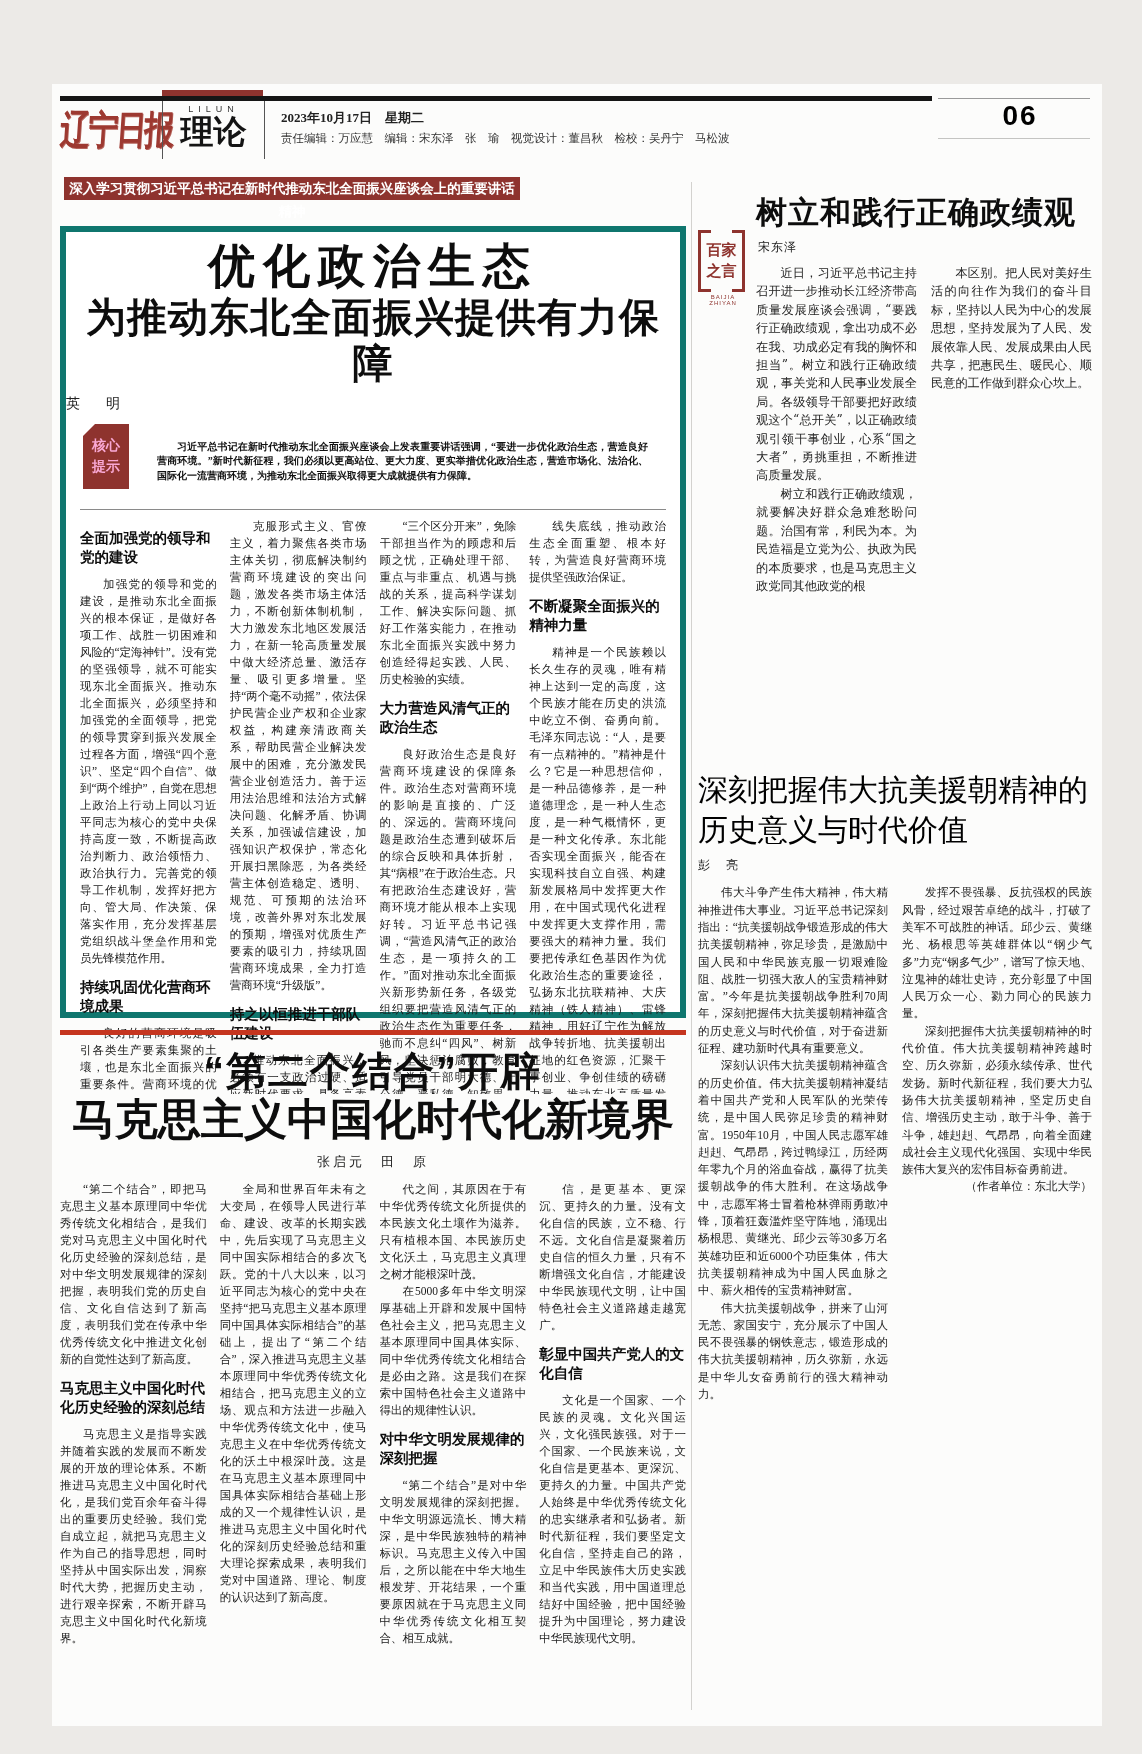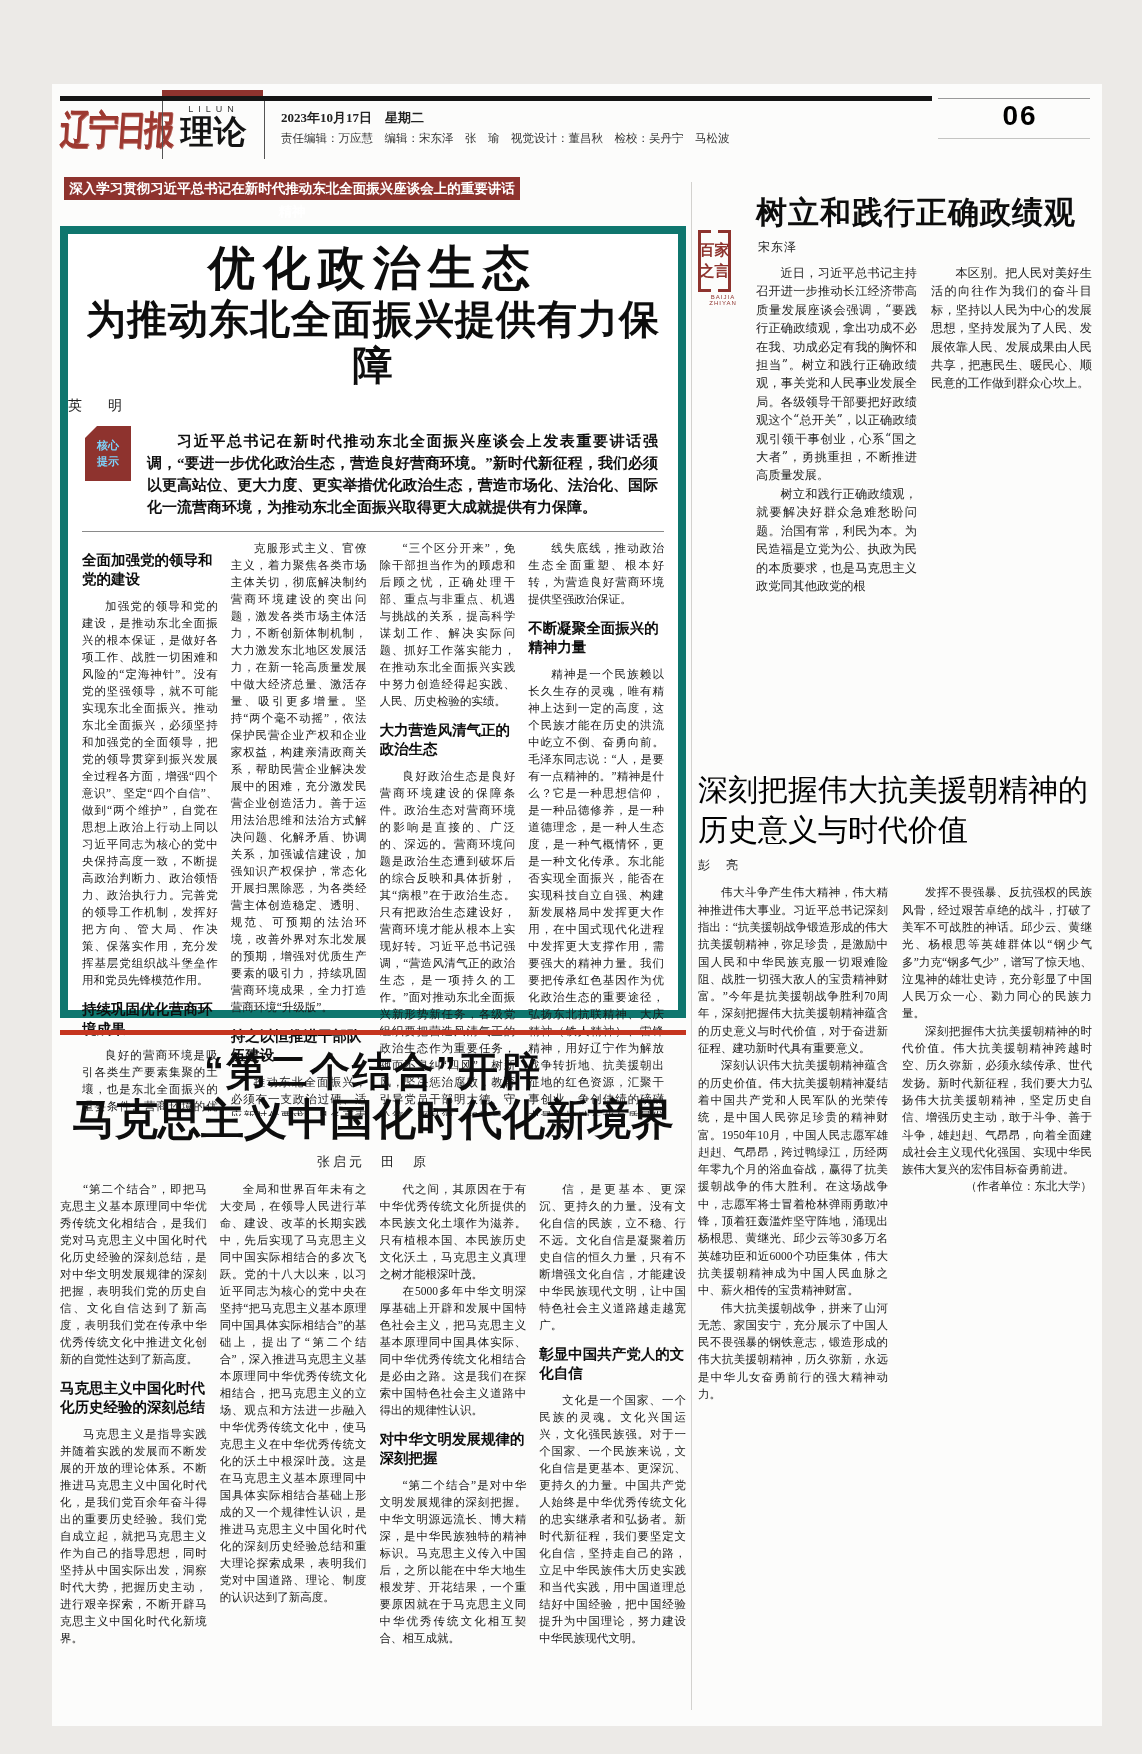--- a/index.html
+++ b/index.html
@@ -24,32 +24,32 @@
   .section-block{position:absolute;left:162px;top:101px;width:101px;height:58px;
                  border-left:1px solid #555;border-right:1px solid #555;text-align:center;}
   .section-pinyin{font-family:"Liberation Sans",sans-serif;font-size:9px;letter-spacing:5px;color:#333;margin-top:3px;}
   .section-name{font-family:"Liberation Sans",sans-serif;font-size:33px;font-weight:bold;color:#141414;line-height:1.1;}
   .date-line{position:absolute;left:281px;top:109px;font-size:13px;font-weight:bold;color:#222;}
   .credits-line{position:absolute;left:281px;top:131px;font-size:11.5px;color:#333;}
 
   
   .banner{position:absolute;left:64px;top:177px;width:456px;height:23px;background:#8e332e;color:#fff;
           font-family:"Liberation Sans",sans-serif;font-size:13.5px;font-weight:bold;text-align:center;line-height:23px;}
-  .main-box{position:absolute;left:60px;top:226px;width:626px;height:792px;border:8px solid #0f766e;
+  .main-box{position:absolute;left:60px;top:226px;width:626px;height:792px;border:6px solid #0f766e;
             box-sizing:border-box;background:#fff;}
   .mtitle1{margin:8px 0 0;text-align:center;font-family:"Liberation Sans",sans-serif;
            font-size:47px;font-weight:900;letter-spacing:8px;color:#0d0d0d;line-height:1.1;}
   .mtitle2{margin:2px 0 0;text-align:center;font-family:"Liberation Sans",sans-serif;
            font-size:40px;font-weight:900;letter-spacing:1px;color:#0d0d0d;line-height:1.15;}
   .mbyline{margin-top:9px;font-size:14px;letter-spacing:6px;color:#222;}
   .core-tip{display:flex;gap:12px;margin:11px 16px 0 17px;align-items:flex-start;}
-  .tip-icon{position:relative;flex:0 0 46px;height:55px;background:#8e332e;color:#7dd3fc;text-align:center;
-            font-family:"Liberation Sans",sans-serif;font-size:11px;font-weight:bold;line-height:1.5;padding-top:11px;box-sizing:border-box;}
+  .tip-icon{position:relative;flex:0 0 46px;height:65px;background:#8e332e;color:#f9a8d4;text-align:center;
+            font-family:"Liberation Sans",sans-serif;font-size:14px;font-weight:bold;line-height:1.5;padding-top:11px;box-sizing:border-box;}
   .tip-icon:before{content:"";position:absolute;left:0;top:0;border-top:12px solid #fff;border-right:12px solid transparent;}
-  .tip-text{flex:1;font-size:15px;line-height:1.47;font-weight:bold;text-align:justify;color:#111;text-indent:2em;margin:4px;}
+  .tip-text{flex:1;font-size:10px;line-height:1.47;font-weight:bold;text-align:justify;color:#111;text-indent:2em;margin:16px;}
   .tip-rule{margin:9px 14px 0;border-top:1px solid #8a8a8a;}
   .cols{display:flex;gap:13px;margin:8px 14px 0;overflow:hidden;}
   .main-cols{height:576px;}
   .col{flex:1;font-size:11.5px;line-height:17px;text-align:justify;overflow:hidden;}
   .col p{margin:0;}
   .col .p,.col .note{text-indent:2em;}
   .col .sign{text-align:right;text-indent:0;}
   .col h3.subhead{font-family:"Liberation Sans",sans-serif;font-size:14.5px;font-weight:bold;color:#0e0e0e;
                   line-height:1.35;margin:11px 0 8px;text-align:left;}
 
@@ -63,21 +63,21 @@
            font-size:43px;font-weight:900;letter-spacing:0;color:#0d0d0d;line-height:1.2;}
   .bbyline{margin-top:7px;text-align:center;font-size:13px;letter-spacing:3px;color:#222;}
   .bottom-cols{height:528px;margin:10px 0 0;}
 
   
   .v-divider{position:absolute;left:691px;top:182px;width:1px;height:1528px;background:#d3d2cf;}
   .right-art1{position:absolute;left:698px;top:190px;width:394px;height:578px;}
   .ra1-title{position:absolute;left:58px;top:2px;margin:0;font-family:"Liberation Sans",sans-serif;
              font-size:31px;font-weight:800;color:#0d0d0d;letter-spacing:1px;}
   .ra1-byline{position:absolute;left:60px;top:49px;font-size:12px;color:#222;letter-spacing:1px;}
-  .badge{position:absolute;left:0;top:40px;width:33px;height:64px;box-sizing:border-box;padding-top:9px;
+  .badge{position:absolute;left:0;top:40px;width:47px;height:64px;box-sizing:border-box;padding-top:9px;
          text-align:center;color:#8e332e;font-family:"Liberation Sans",sans-serif;font-size:15px;
          font-weight:bold;line-height:1.4;}
   .badge:before{content:"";position:absolute;left:0;top:0;width:10px;height:56px;
                 border:3px solid #8e332e;border-right:none;}
   .badge:after{content:"";position:absolute;right:0;top:0;width:10px;height:56px;
                border:3px solid #8e332e;border-left:none;}
   .badge-latin{position:absolute;left:0;top:104px;width:50px;text-align:center;
                font-family:"Liberation Sans",sans-serif;font-size:6px;letter-spacing:1px;color:#8e332e;}
   .ra1-cols{position:absolute;left:58px;top:74px;width:336px;height:498px;margin:0;gap:14px;}
   .ra1-cols .col{font-size:12.2px;line-height:18.4px;color:#232323;

